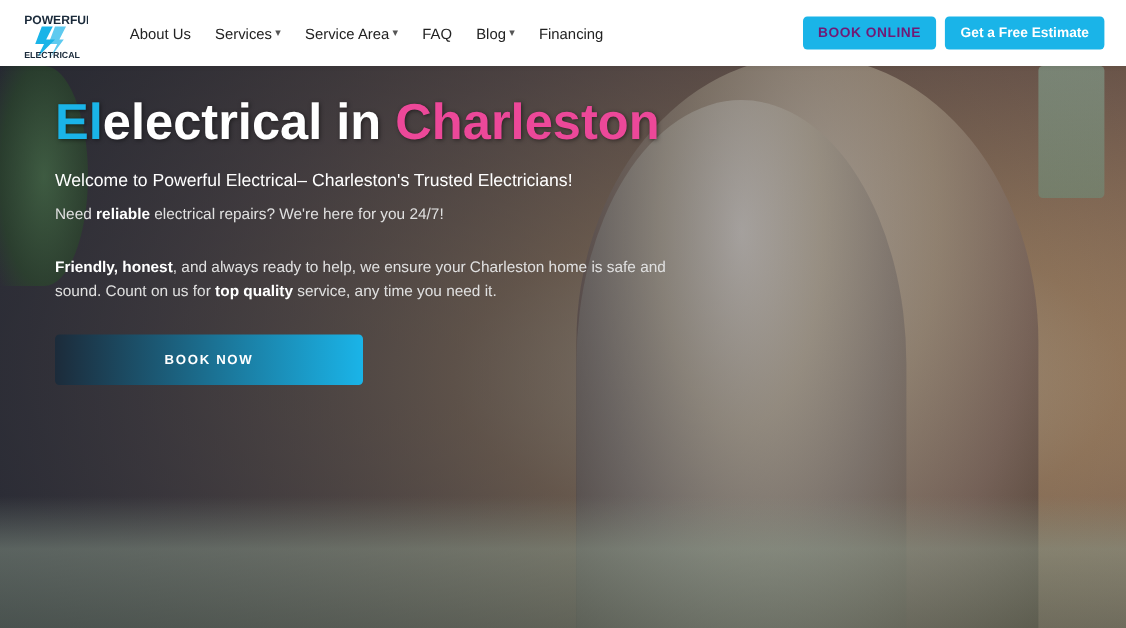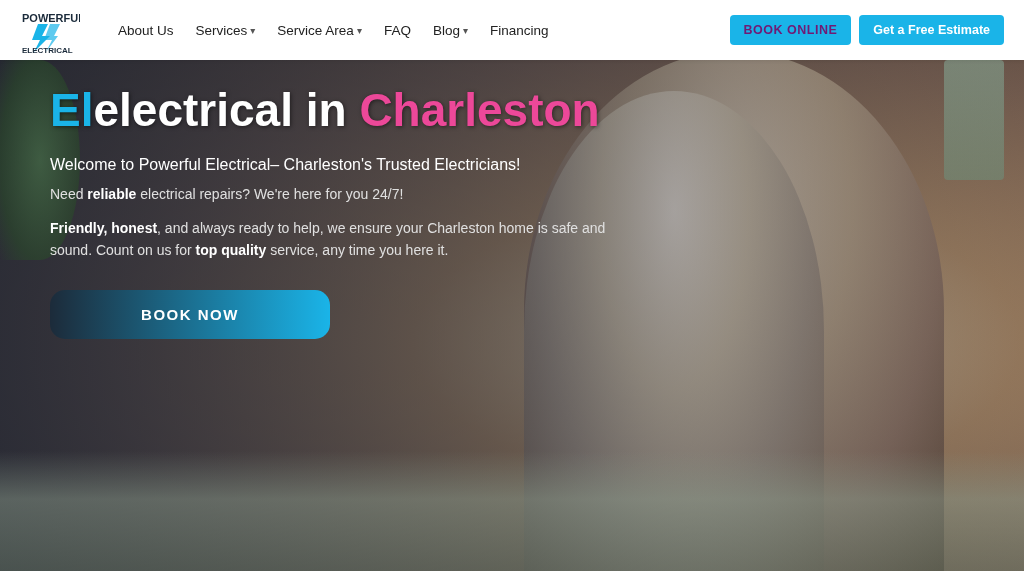--- a/index.html
+++ b/index.html
@@ -162,21 +162,21 @@
       font-size: 16px;
       font-weight: 400;
       color: #fff;
       margin-bottom: 8px;
       line-height: 1.4;
     }
 
     .hero-sub1 {
       font-size: 14px;
       color: #e0e0e0;
-      margin-bottom: 12px;
+      margin-bottom: 26px;
       line-height: 1.5;
     }
     .hero-sub1 strong { color: #fff; font-weight: 700; }
 
     .hero-sub2 {
       font-size: 14px;
       color: #e0e0e0;
       margin-bottom: 28px;
       line-height: 1.6;
     }
@@ -190,23 +190,23 @@
       text-shadow: 1px 1px 4px rgba(0,0,0,0.4);
     }
     .hero-cta-label .highlight-right {
       color: #1ab4e8;
     }
 
     .btn-book-now {
       background: linear-gradient(to right, #1c2b3a 0%, #1ab4e8 100%);
       color: #fff;
       border: none;
-      border-radius: 15px;
+      border-radius: 4px;
       padding: 16px 0;
-      font-size: 15px;
+      font-size: 12px;
       font-weight: 700;
       cursor: pointer;
       letter-spacing: 1.5px;
       text-transform: uppercase;
       width: 280px;
       display: block;
     }
 
     
     .bg-detail-left {
@@ -243,21 +243,21 @@
       <span class="highlight-e">El</span><span>electrical in </span><span class="highlight-charleston">Charleston</span>
     </h1>
 
     <p class="hero-welcome">Welcome to Powerful Electrical– Charleston's Trusted Electricians!</p>
 
     <p class="hero-sub1">
       Need <strong>reliable</strong> electrical repairs? We're here for you 24/7!
     </p>
 
     <p class="hero-sub2">
-      <strong>Friendly, honest</strong><span>, and always ready to help, we ensure your Charleston home is safe and sound. Count on us for </span><strong>top quality</strong><span> service, any time you here it.</span>
+      <strong>Friendly, honest</strong><span>, and always ready to help, we ensure your Charleston home is safe and sound. Count on us for </span><strong>top quality</strong><span> service, any time you need it.</span>
     </p>
 
 
     <button class="btn-book-now">BOOK NOW</button>
   </div>
 </div>
 
 <nav>
   <div class="logo-area">
     <svg class="logo-svg" viewBox="0 0 60 48" xmlns="http://www.w3.org/2000/svg">

